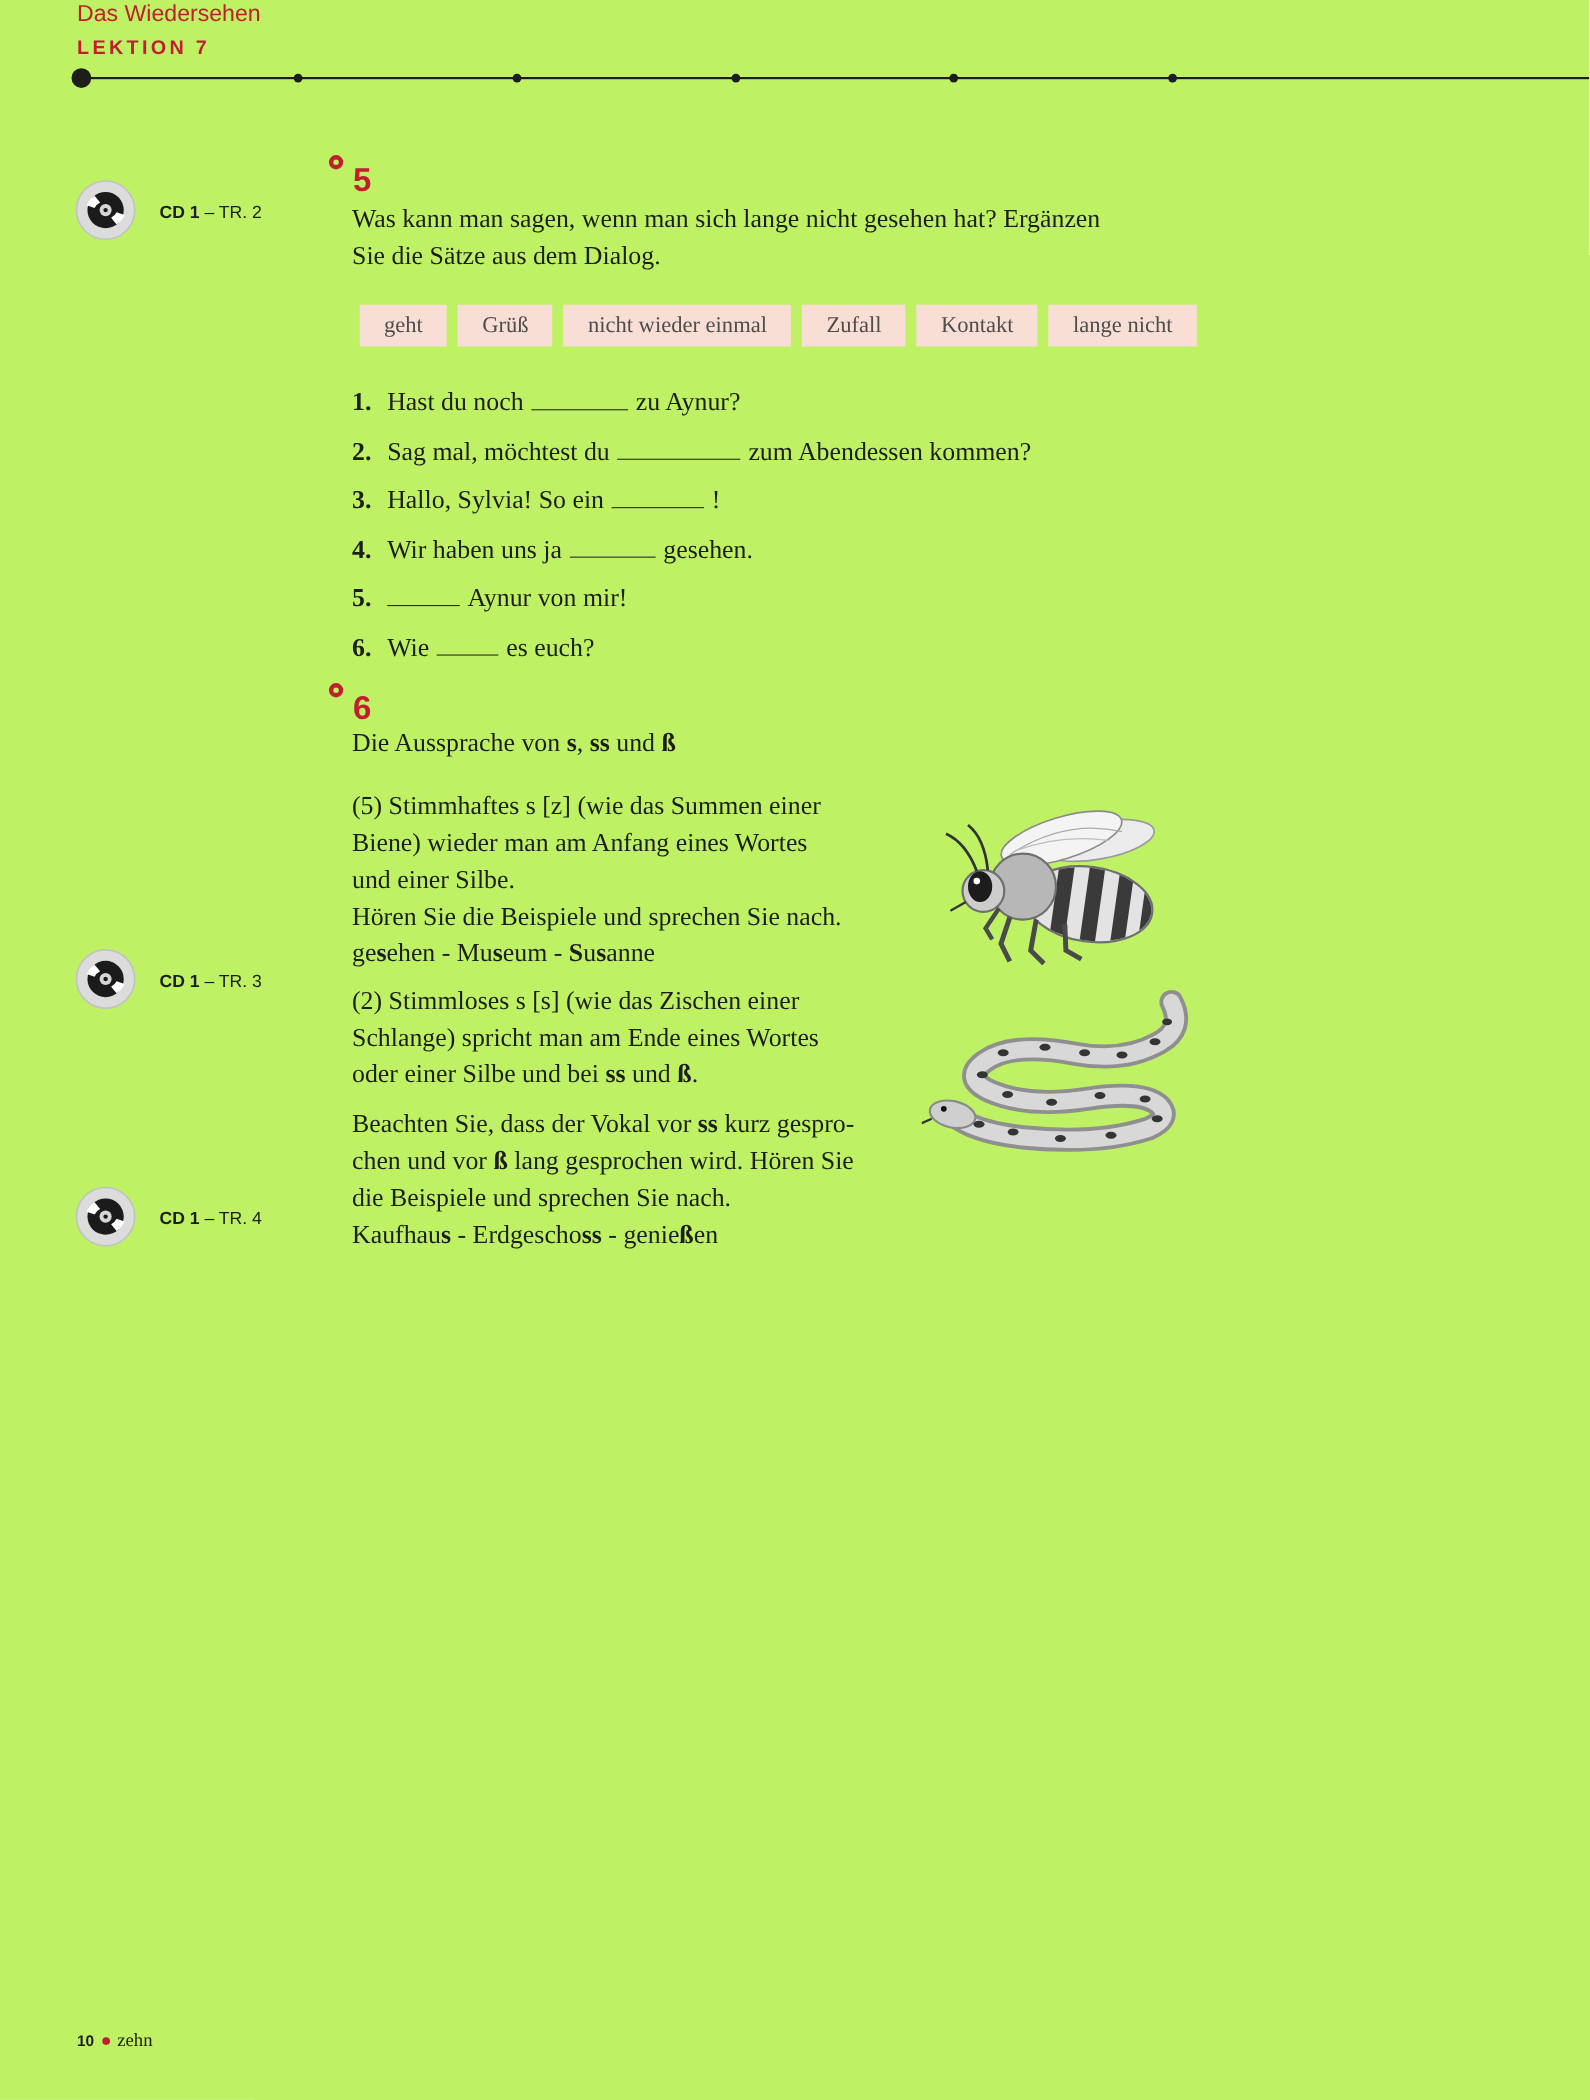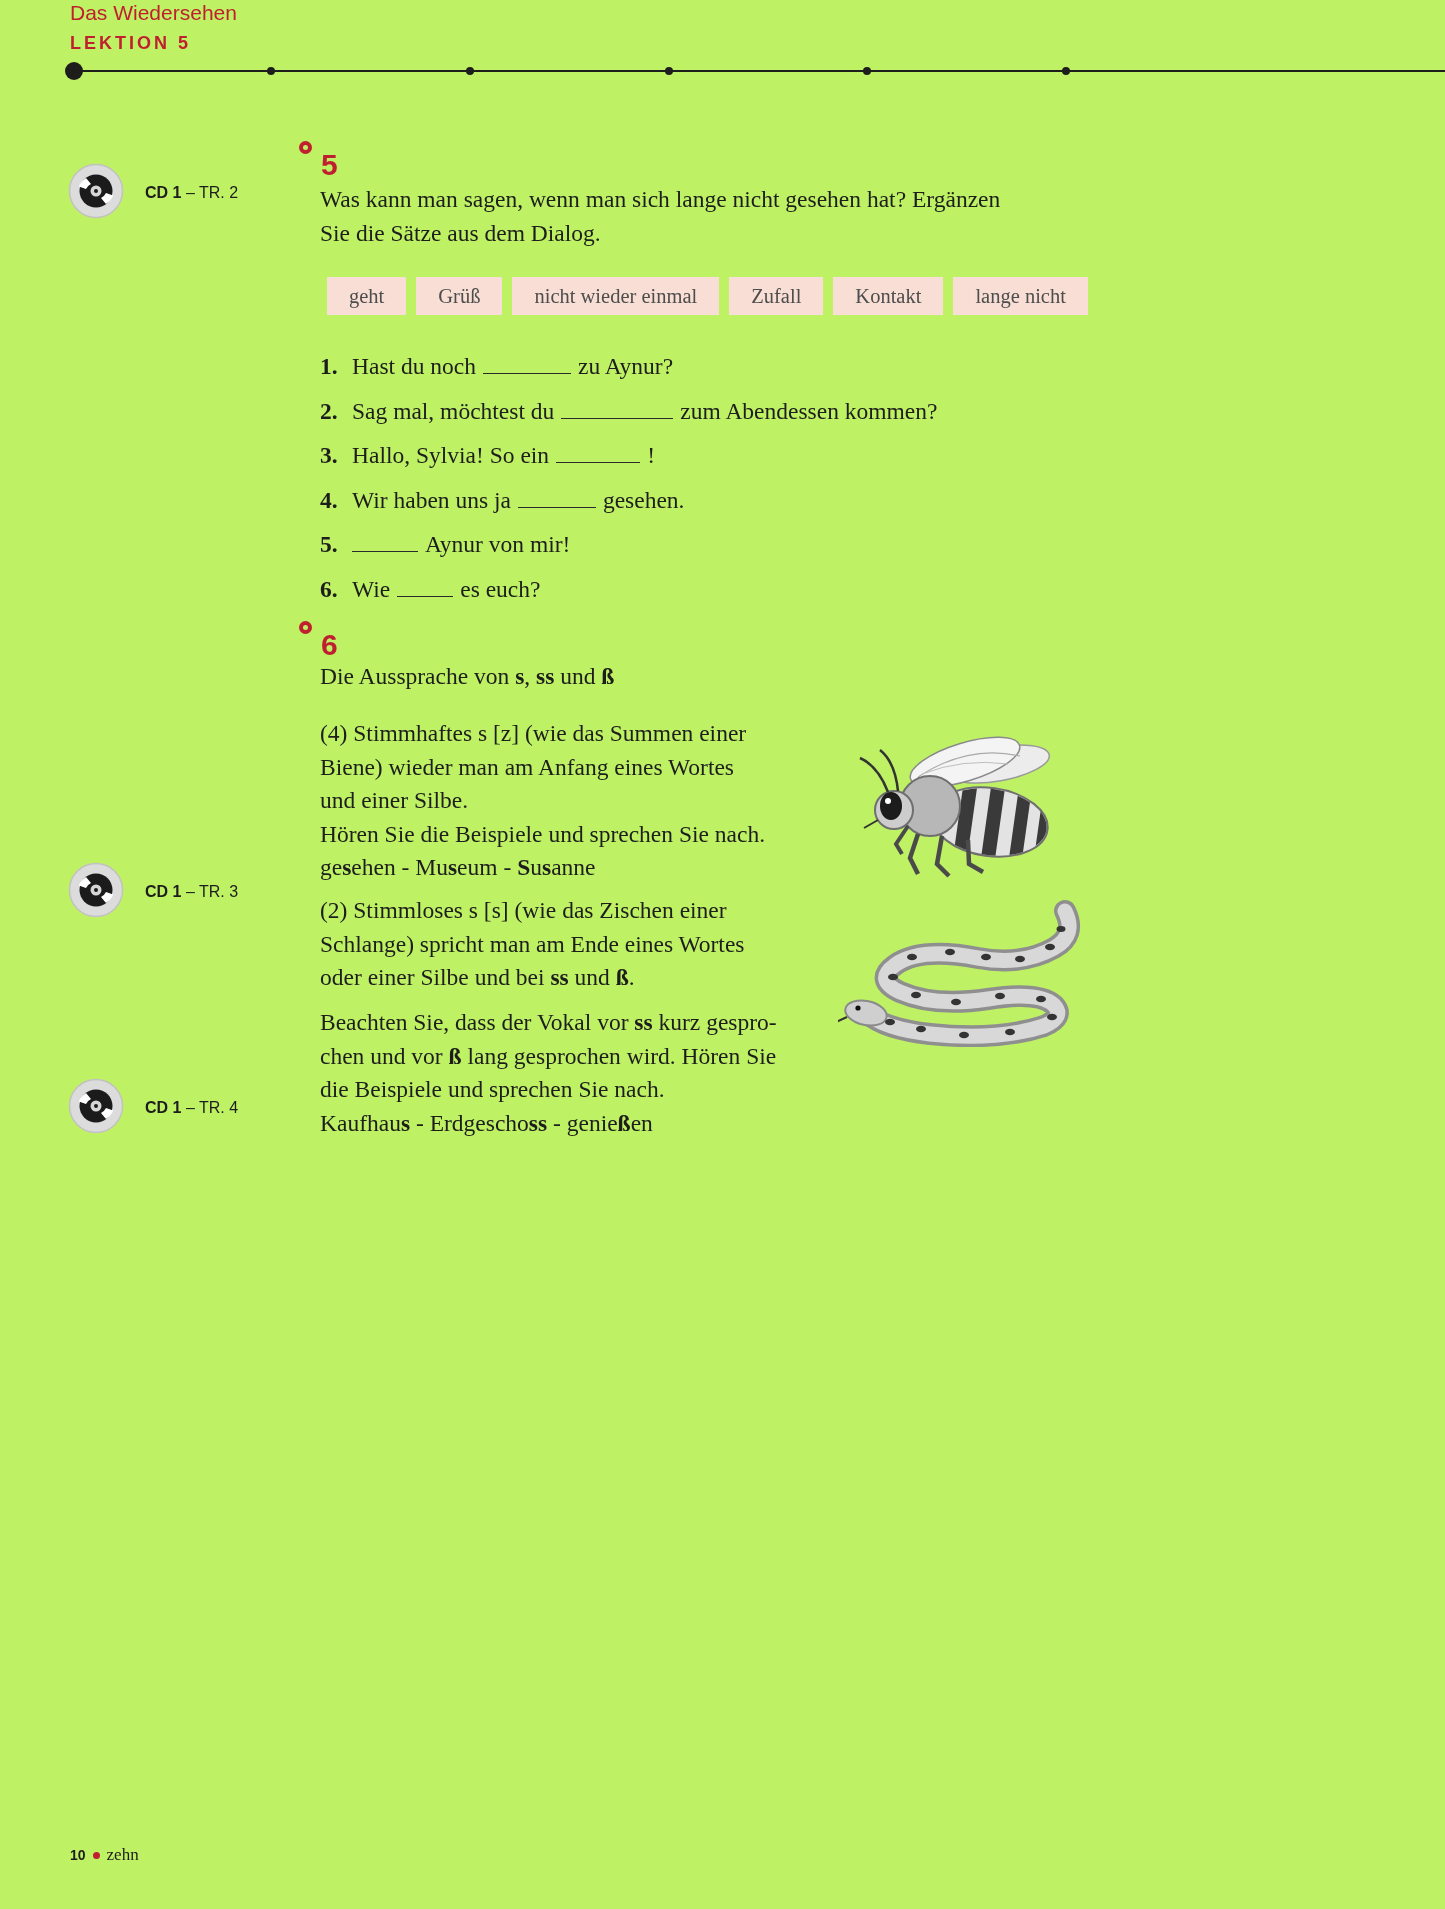--- a/index.html
+++ b/index.html
@@ -79,21 +79,21 @@
   .footer .pnum{font-family:"Liberation Sans",sans-serif;font-size:14px;font-weight:bold;color:var(--ink);}
   .footer .pdot{display:inline-block;width:7px;height:7px;border-radius:50%;background:var(--red);margin:0 7px;align-self:center;}
   .footer .pword{font-size:17px;color:var(--ink);}
 </style>
 </head>
 <body>
 
 <div class="page">
 
   <div class="chapter-title">Das Wiedersehen</div>
-  <div class="lesson-label">LEKTION 5</div>
+  <div class="lesson-label">LEKTION 7</div>
   <div class="rule"></div>
   <div class="rule-dot-big"></div>
   <div class="rule-dot" style="left:267px"></div>
   <div class="rule-dot" style="left:466px"></div>
   <div class="rule-dot" style="left:665px"></div>
   <div class="rule-dot" style="left:863px"></div>
   <div class="rule-dot" style="left:1062px"></div>
 
   <div class="cd-block" style="top:163px">
     <span>
@@ -189,21 +189,21 @@
       <span class="s-num">6.</span><span>Wie</span><span class="blank blank-6"></span><span>es euch?</span>
     </div>
   </div>
 
   <div class="ex-marker" style="left:299px;top:621px"></div>
   <div class="ex-number" style="left:321px;top:630px">6</div>
 
   <div class="ex6-title">Die Aussprache von <b>s</b>, <b>ss</b> und <b>ß</b></div>
 
   <div class="para para-1">
-      <div>(4) Stimmhaftes s [z] (wie das Summen einer</div>
+      <div>(5) Stimmhaftes s [z] (wie das Summen einer</div>
       <div>Biene) wieder man am Anfang eines Wortes</div>
       <div>und einer Silbe.</div>
       <div>Hören Sie die Beispiele und sprechen Sie nach.</div>
       <div>ge<b>s</b>ehen - Mu<b>s</b>eum - <b>S</b>u<b>s</b>anne</div>
     </div>
   <div class="para para-2">
       <div>(2) Stimmloses s [s] (wie das Zischen einer</div>
       <div>Schlange) spricht man am Ende eines Wortes</div>
       <div>oder einer Silbe und bei <b>ss</b> und <b>ß</b>.</div>
     </div>

